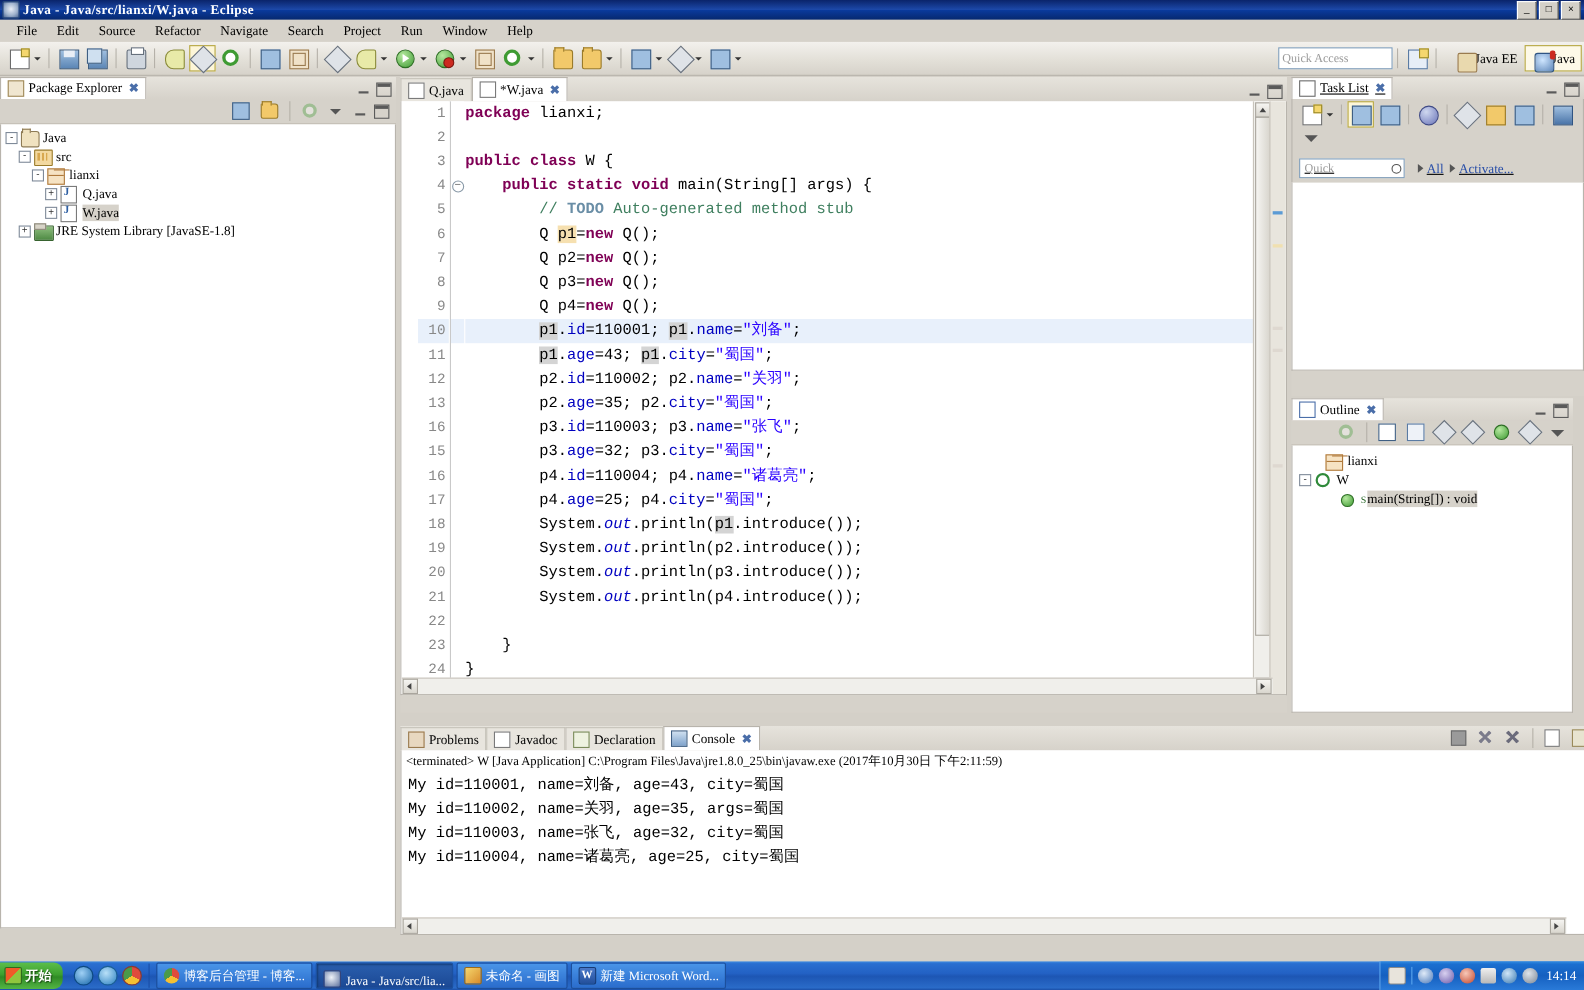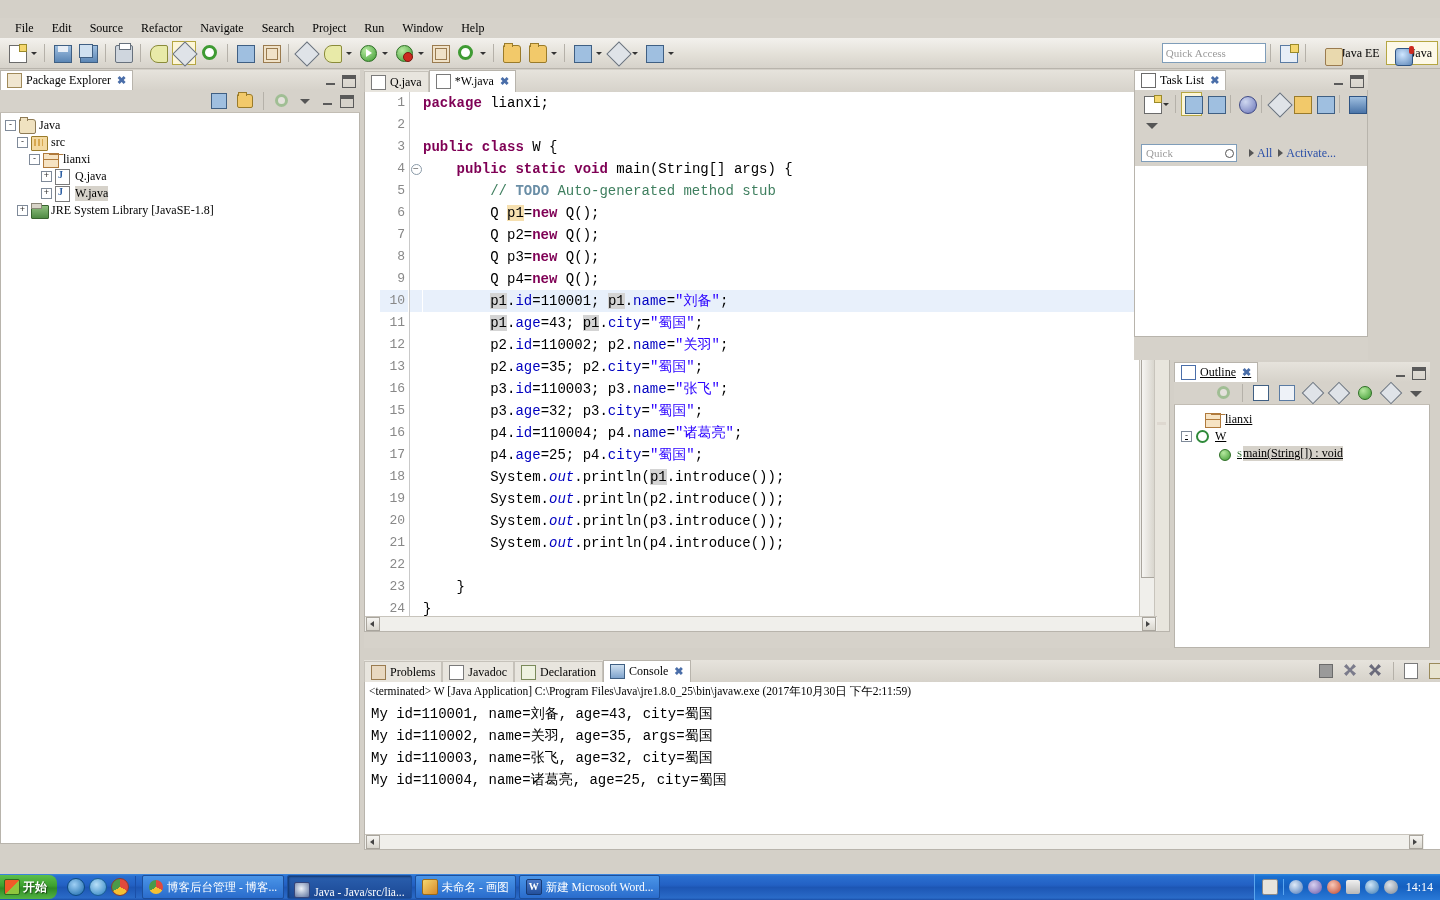--- a/index.html
+++ b/index.html
@@ -248,20 +248,29 @@
     width:90px;height:16px;background:#fff;border:1px solid #7f9db9;position:relative;
     font-size:11px;color:#9a9a9a;line-height:16px;padding-left:4px;font-family:"Liberation Serif",serif;
   }
   .ol-row{display:flex;align-items:center;height:17px;font-family:"Liberation Serif",serif;font-size:12px;white-space:nowrap;}
 </style>
 </head>
 <body>
 
 <div id="root">
 
+  <div class="titlebar">
+    <div class="tb-ico"></div>
+    <div class="tb-title">Java - Java/src/lianxi/W.java - Eclipse</div>
+    <div class="tb-btns">
+      <div class="tb-btn">_</div>
+      <div class="tb-btn">□</div>
+      <div class="tb-btn close">×</div>
+    </div>
+  </div>
 
   <div class="menubar">
     <div class="mi">File</div>
     <div class="mi">Edit</div>
     <div class="mi">Source</div>
     <div class="mi">Refactor</div>
     <div class="mi">Navigate</div>
     <div class="mi">Search</div>
     <div class="mi">Project</div>
     <div class="mi">Run</div>
@@ -545,21 +554,21 @@
       </div>
 
       <div class="hscroll" style="left:0;bottom:0;width:792px;">
         <div class="hs-btn l"></div>
         <div style="flex:1;"></div>
         <div class="hs-btn r"></div>
       </div>
     </div>
   </div>
 
-  <div class="panel" style="left:1134px;top:70px;width:234px;height:290px;">
+  <div class="panel" style="left:1174px;top:70px;width:266px;height:290px;text-decoration:underline;">
     <div class="panel-tabbar">
       <div class="ptab">
         <span class="tabicon" style="background:#fff;border:1px solid #6b6b6b;"></span>
         <span>Task List</span>
         <span class="close-x">✖</span>
       </div>
       <div class="minmax">
         <span class="mm mm-min"></span>
         <span class="mm mm-rest"></span>
       </div>
@@ -615,21 +624,21 @@
       </span>
       <span style="display:flex;align-items:center;gap:3px;">
         <span style="border-left:5px solid #555;border-top:4px solid transparent;border-bottom:4px solid transparent;"></span>
         <span style="color:#2a4fa8;font-family:'Liberation Serif',serif;">Activate...</span>
       </span>
     </div>
 
     <div class="panel-body" style="height:170px;border:1px solid #b8b4ac;border-top:0;"></div>
   </div>
 
-  <div class="panel" style="left:1174px;top:362px;width:256px;height:286px;text-decoration:underline;">
+  <div class="panel" style="left:1174px;top:362px;width:256px;height:286px;">
     <div class="panel-tabbar">
       <div class="ptab">
         <span class="tabicon" style="background:#fff;border:1px solid #4a6ea9;"></span>
         <span>Outline</span>
         <span class="close-x">✖</span>
       </div>
       <div class="minmax">
         <span class="mm mm-min"></span>
         <span class="mm mm-rest"></span>
       </div>

